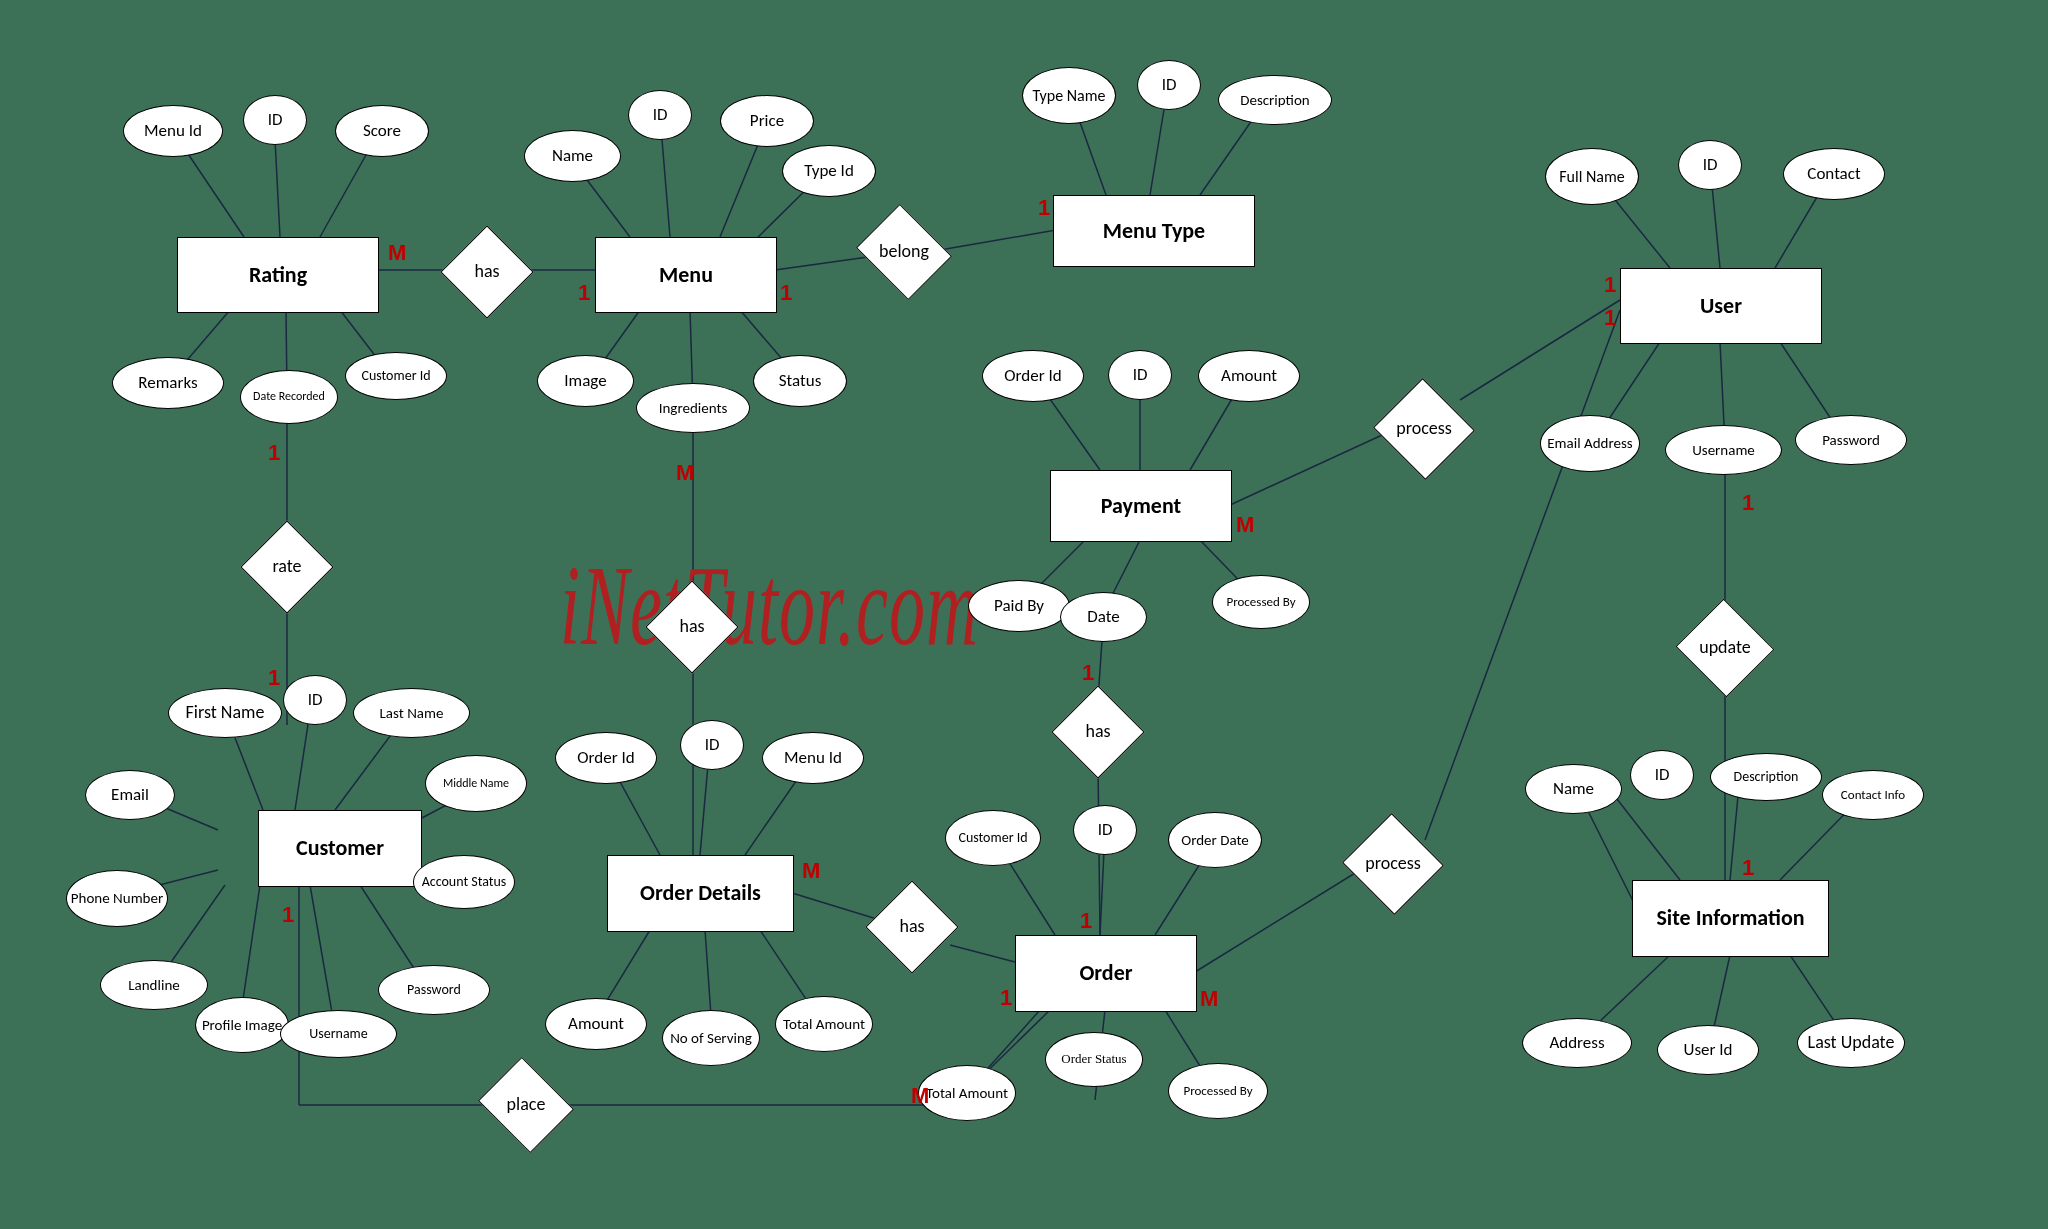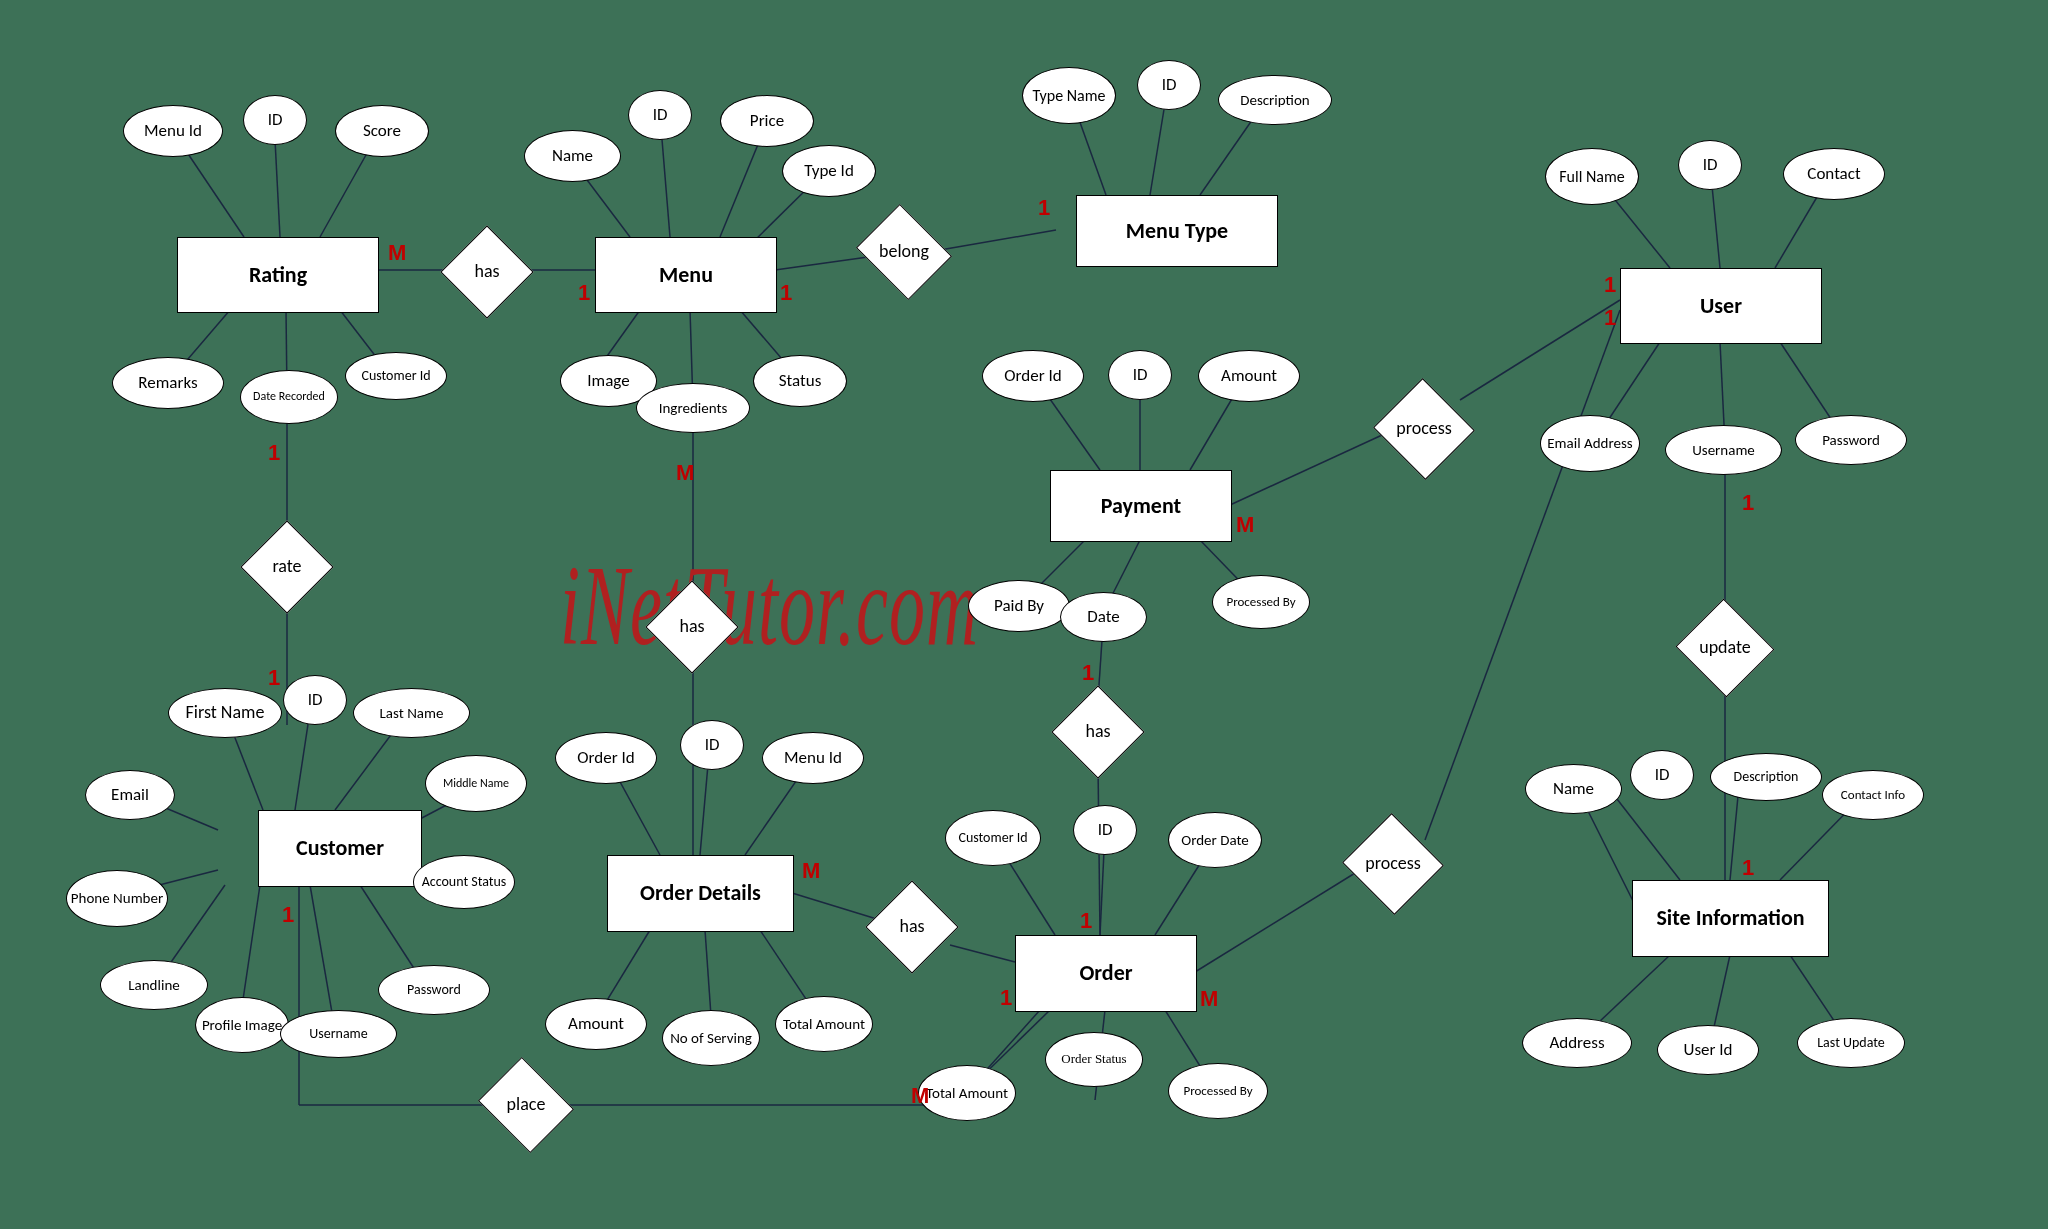--- a/index.html
+++ b/index.html
@@ -102,21 +102,21 @@
       <line x1="955" y1="1105" x2="1040" y2="1010"></line>
     <line x1="1195" y1="972" x2="1360" y2="870"></line>
       <line x1="1425" y1="840" x2="1620" y2="310"></line>
   </g>
 </svg>
 
 <div id="watermark" style="left:560px;top:565px;">iNetTutor.com</div>
 
 <div class="shape entity" style="left:177px;top:237px;width:200px;height:74px;">Rating</div>
 <div class="shape entity" style="left:595px;top:237px;width:180px;height:74px;">Menu</div>
-<div class="shape entity" style="left:1076px;top:195px;width:200px;height:70px;text-align:center;">Menu Type</div>
+<div class="shape entity" style="left:1053px;top:195px;width:200px;height:70px;text-align:center;">Menu Type</div>
 <div class="shape entity" style="left:1620px;top:268px;width:200px;height:74px;">User</div>
 <div class="shape entity" style="left:1050px;top:470px;width:180px;height:70px;">Payment</div>
 <div class="shape entity" style="left:218px;top:810px;width:162px;height:75px;margin-left:40px;">Customer</div>
 <div class="shape entity" style="left:607px;top:855px;width:185px;height:75px;">Order Details</div>
 <div class="shape entity" style="left:1015px;top:935px;width:180px;height:75px;">Order</div>
 <div class="shape entity" style="left:1632px;top:880px;width:195px;height:75px;">Site Information</div>
 
 <div class="shape rel" style="left:455px;top:240px;width:64px;height:64px;">
     <div class="diamond-bg"></div>
     <span class="rel-text">has</span>
@@ -162,21 +162,21 @@
 <div class="shape attr key" style="left:243px;top:95px;width:62px;height:48px;">ID</div>
 <div class="shape attr" style="left:335px;top:105px;width:92px;height:50px;">Score</div>
 <div class="shape attr" style="left:112px;top:357px;width:110px;height:50px;">Remarks</div>
 <div class="shape attr" style="left:240px;top:370px;width:96px;height:52px;font-size:12px;">Date Recorded</div>
 <div class="shape attr" style="left:345px;top:352px;width:100px;height:46px;font-size:14px;">Customer Id</div>
 
 <div class="shape attr" style="left:524px;top:130px;width:95px;height:50px;">Name</div>
 <div class="shape attr key" style="left:628px;top:90px;width:62px;height:48px;">ID</div>
 <div class="shape attr" style="left:720px;top:95px;width:92px;height:50px;">Price</div>
 <div class="shape attr" style="left:782px;top:145px;width:92px;height:50px;">Type Id</div>
-<div class="shape attr" style="left:560px;top:355px;width:95px;height:50px;">Image</div>
+<div class="shape attr" style="left:537px;top:355px;width:95px;height:50px;">Image</div>
 <div class="shape attr" style="left:636px;top:383px;width:112px;height:48px;font-size:15px;">Ingredients</div>
 <div class="shape attr" style="left:753px;top:355px;width:92px;height:50px;">Status</div>
 
 <div class="shape attr" style="left:1022px;top:67px;width:92px;height:55px;font-size:16px;">Type Name</div>
 <div class="shape attr key" style="left:1137px;top:60px;width:62px;height:48px;">ID</div>
 <div class="shape attr" style="left:1218px;top:75px;width:112px;height:48px;font-size:15px;">Description</div>
 
 <div class="shape attr" style="left:1545px;top:148px;width:92px;height:55px;font-size:16px;">Full Name</div>
 <div class="shape attr key" style="left:1678px;top:140px;width:62px;height:48px;">ID</div>
 <div class="shape attr" style="left:1783px;top:148px;width:100px;height:50px;">Contact</div>
@@ -216,21 +216,21 @@
 <div class="shape attr" style="left:918px;top:1065px;width:96px;height:54px;font-size:15px;">Total Amount</div>
 <div class="shape attr" style="left:1045px;top:1032px;width:96px;height:53px;font-size:13px;font-family:Liberation Serif, serif;">Order Status</div>
 <div class="shape attr" style="left:1168px;top:1063px;width:98px;height:54px;font-size:13px;">Processed By</div>
 
 <div class="shape attr key" style="left:1630px;top:750px;width:62px;height:48px;">ID</div>
 <div class="shape attr" style="left:1525px;top:764px;width:95px;height:48px;">Name</div>
 <div class="shape attr" style="left:1710px;top:753px;width:110px;height:46px;font-size:14px;">Description</div>
 <div class="shape attr" style="left:1822px;top:770px;width:100px;height:48px;font-size:13px;">Contact Info</div>
 <div class="shape attr" style="left:1522px;top:1018px;width:108px;height:48px;">Address</div>
 <div class="shape attr" style="left:1657px;top:1025px;width:100px;height:48px;">User Id</div>
-<div class="shape attr" style="left:1797px;top:1018px;width:106px;height:48px;font-size:14px;">Last Update</div>
+<div class="shape attr" style="left:1797px;top:1018px;width:106px;height:48px;font-size:18px;">Last Update</div>
 
 <div class="card" style="left:388px;top:240px;">M</div>
 <div class="card" style="left:578px;top:280px;">1</div>
 <div class="card" style="left:780px;top:280px;">1</div>
 <div class="card" style="left:1038px;top:195px;">1</div>
 <div class="card" style="left:676px;top:460px;">M</div>
 <div class="card" style="left:268px;top:440px;">1</div>
 <div class="card" style="left:268px;top:665px;">1</div>
 <div class="card" style="left:282px;top:902px;">1</div>
 <div class="card" style="left:802px;top:858px;">M</div>

